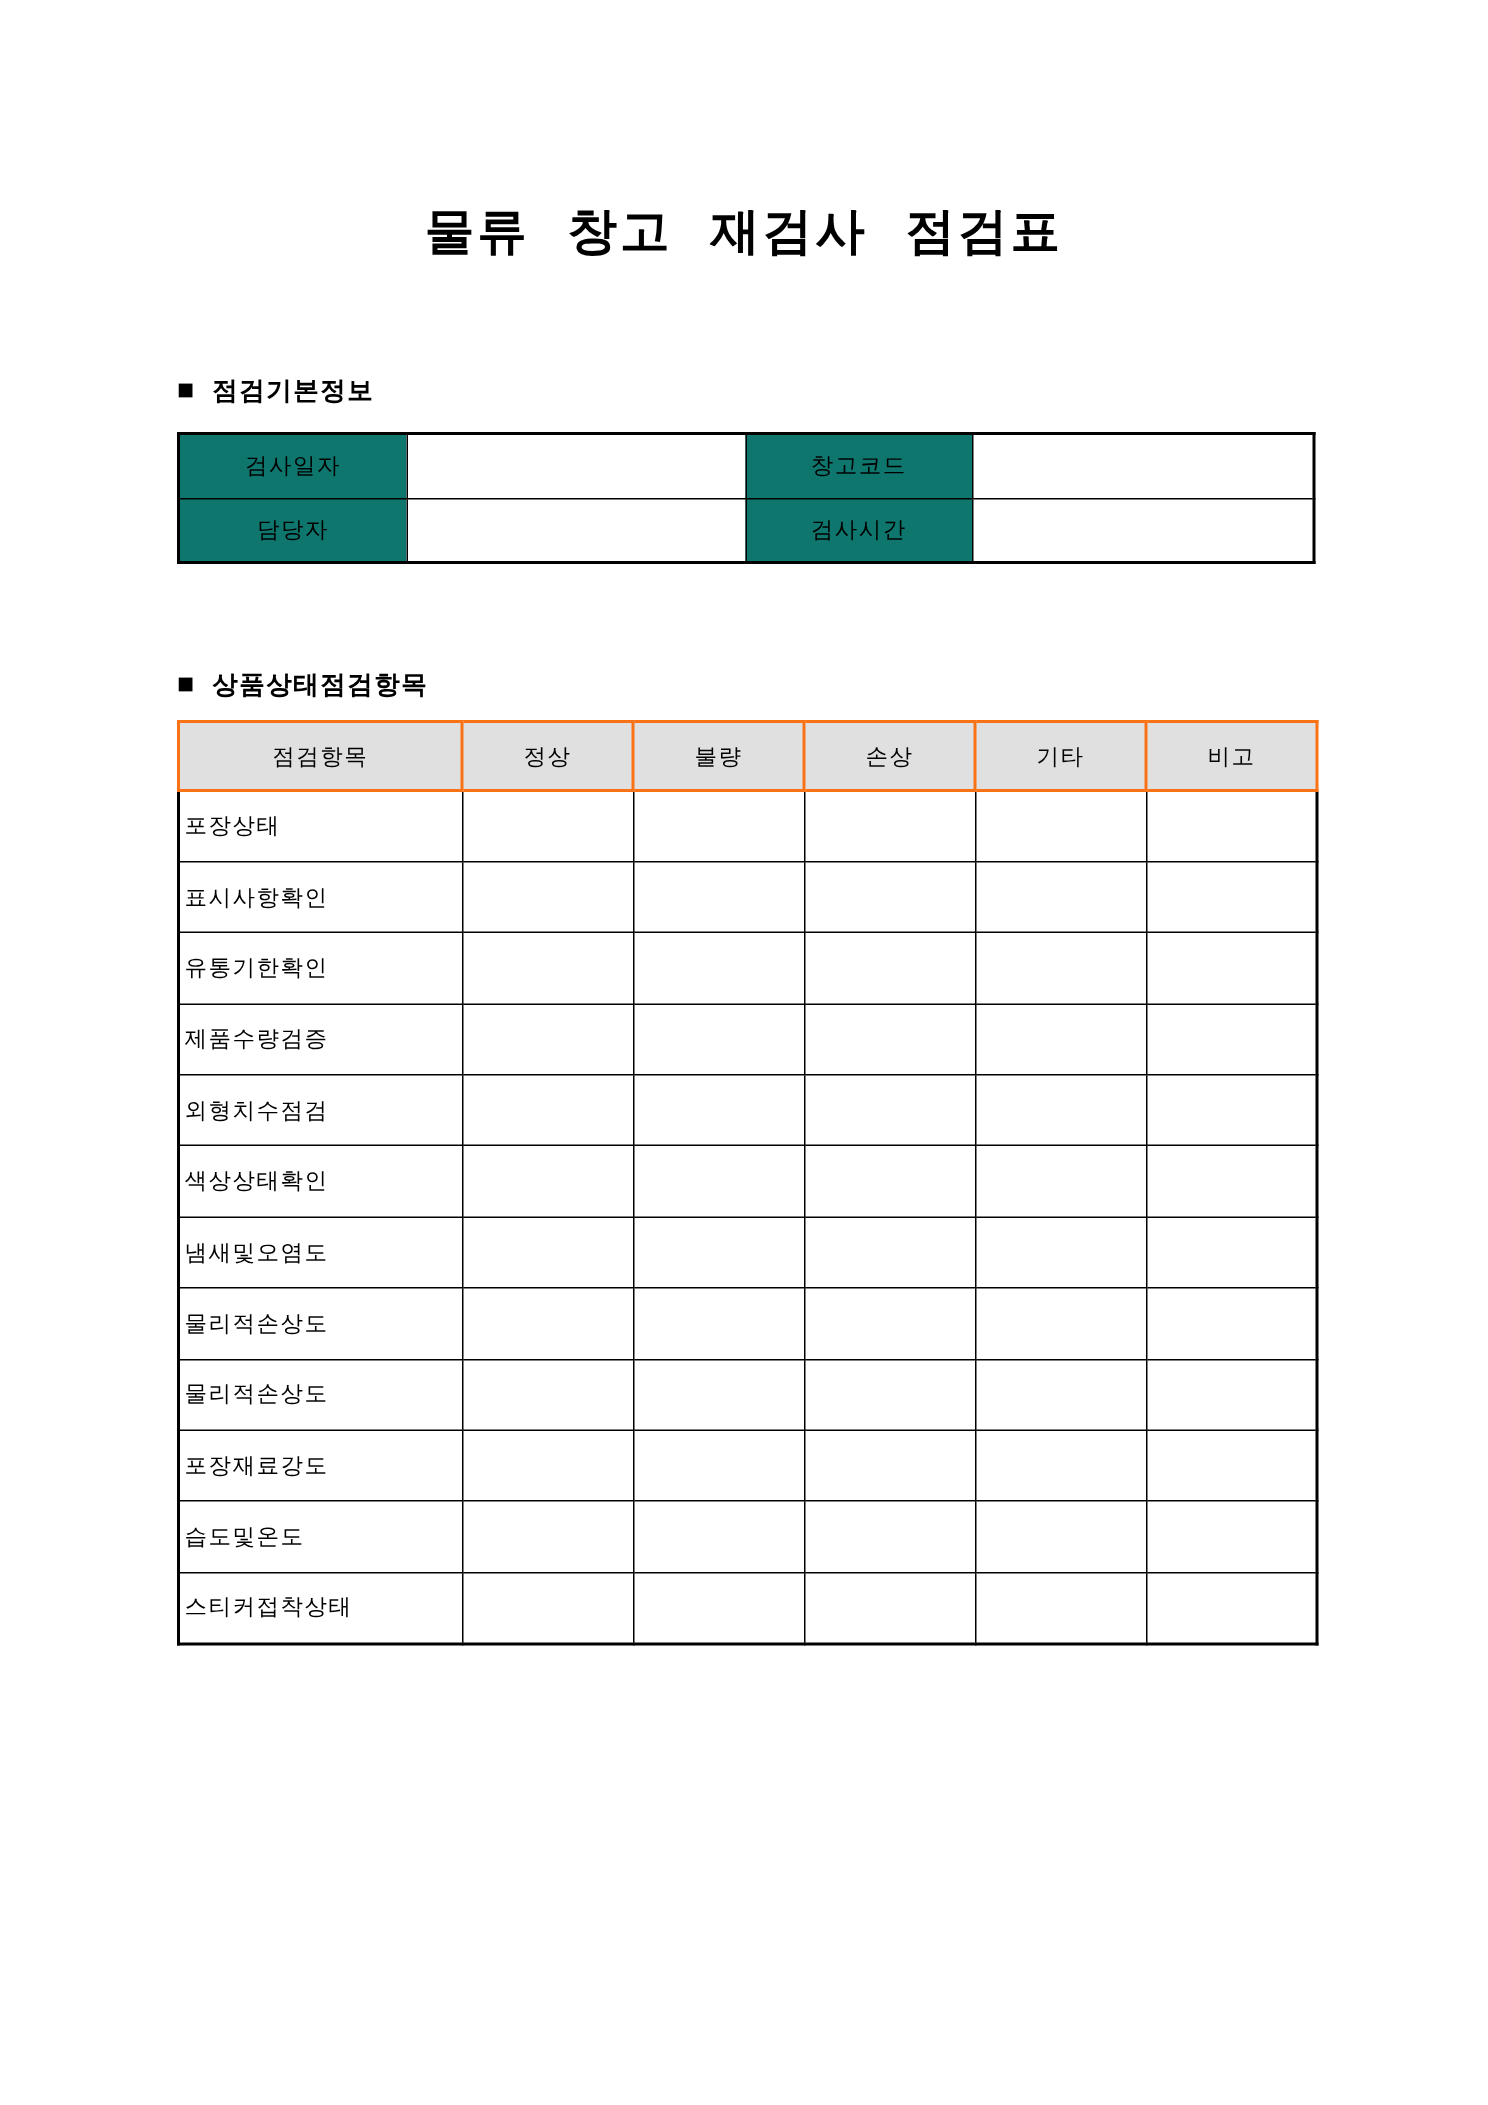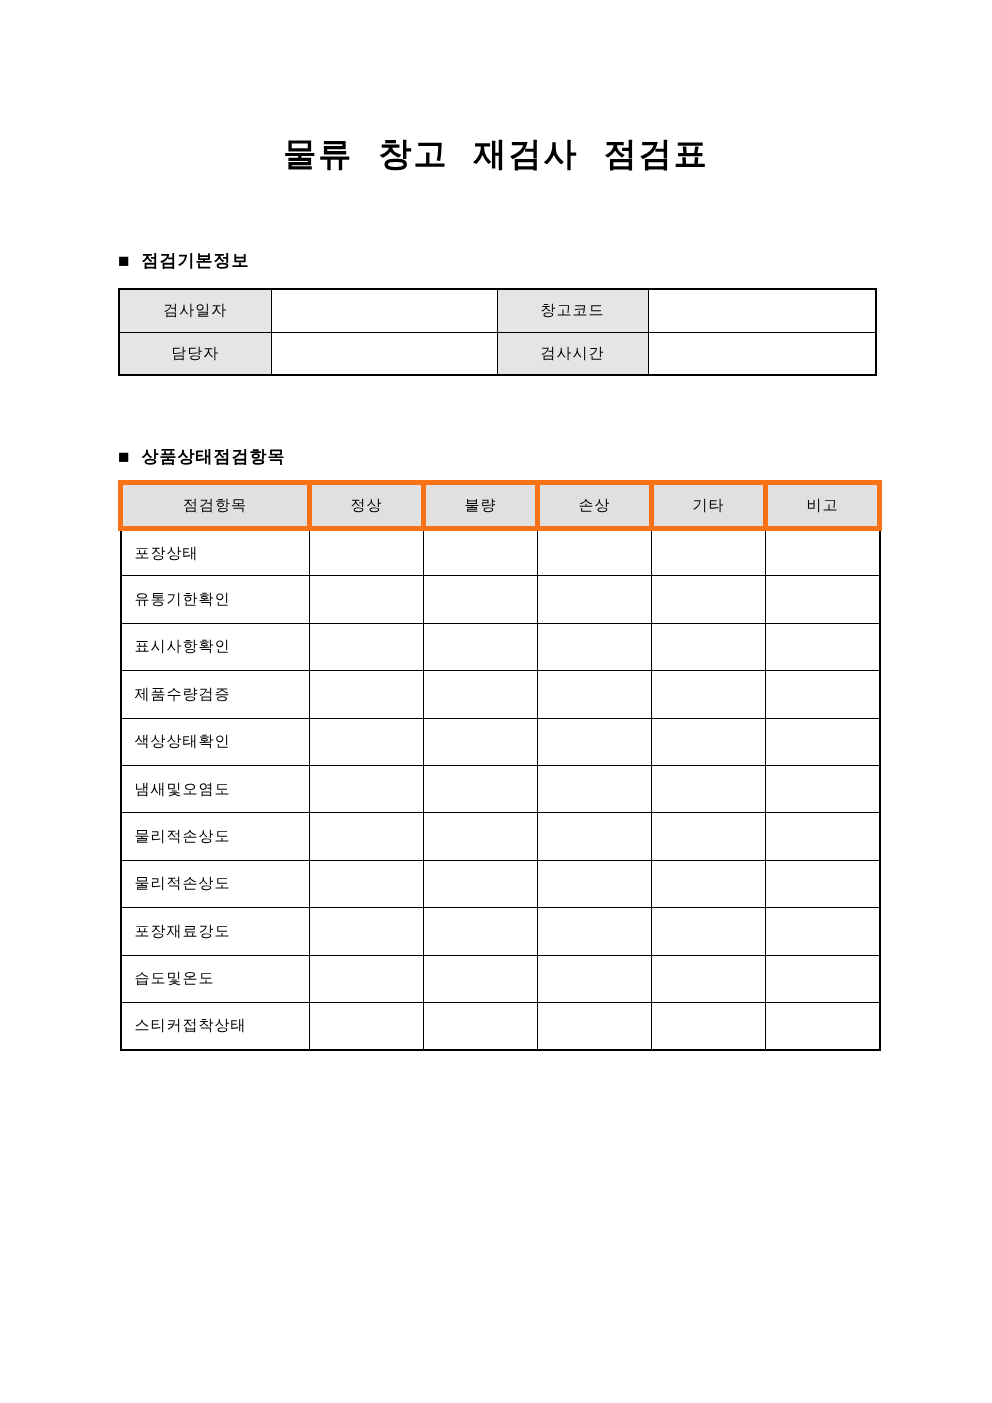--- a/index.html
+++ b/index.html
@@ -60,54 +60,54 @@
     border: 2px solid #000000;
   }
   .info-table td {
     border: 1px solid #000000;
     height: 43px;
     font-size: 15px;
     letter-spacing: 1px;
     padding: 0;
   }
   .info-table td.label-cell {
-    background: #e5e5e5;
+    background: #0f766e;
     text-align: center;
   }
   .info-table td.value-cell {
     background: #ffffff;
   }
 
   .check-table {
     left: 118px;
     top: 480px;
     width: 759px;
     border: 2px solid #000000;
   }
   .check-table th {
-    border: 5px solid #f97316;
+    border: 2px solid #f97316;
     height: 46px;
     background: #e0e0e0;
     font-size: 15px;
     font-weight: normal;
     letter-spacing: 1px;
     text-align: center;
     padding: 0;
   }
   .check-table td {
     border: 1px solid #000000;
     height: 47.4px;
     font-size: 15px;
     letter-spacing: 1px;
     padding: 0;
     background: #ffffff;
   }
   .check-table td.item-cell {
     text-align: left;
-    padding-left: 13px;
+    padding-left: 3px;
   }
 </style>
 </head>
 <body>
 
 <div class="page">
 
   <h1 class="doc-title">물류 창고 재검사 점검표</h1>
 
   <div class="section-heading heading-basic-info">
@@ -166,46 +166,54 @@
     <tr>
       <td class="item-cell">포장상태</td>
       <td></td>
       <td></td>
       <td></td>
       <td></td>
       <td></td>
     </tr>
 
     <tr>
+      <td class="item-cell">표시사항확인</td>
+      <td></td>
+      <td></td>
+      <td></td>
+      <td></td>
+      <td></td>
+    </tr>
+
+    <tr>
       <td class="item-cell">유통기한확인</td>
       <td></td>
       <td></td>
       <td></td>
       <td></td>
       <td></td>
     </tr>
 
     <tr>
-      <td class="item-cell">표시사항확인</td>
-      <td></td>
-      <td></td>
-      <td></td>
-      <td></td>
-      <td></td>
-    </tr>
-
-    <tr>
       <td class="item-cell">제품수량검증</td>
       <td></td>
       <td></td>
       <td></td>
       <td></td>
       <td></td>
     </tr>
 
+    <tr>
+      <td class="item-cell">외형치수점검</td>
+      <td></td>
+      <td></td>
+      <td></td>
+      <td></td>
+      <td></td>
+    </tr>
 
     <tr>
       <td class="item-cell">색상상태확인</td>
       <td></td>
       <td></td>
       <td></td>
       <td></td>
       <td></td>
     </tr>
 

